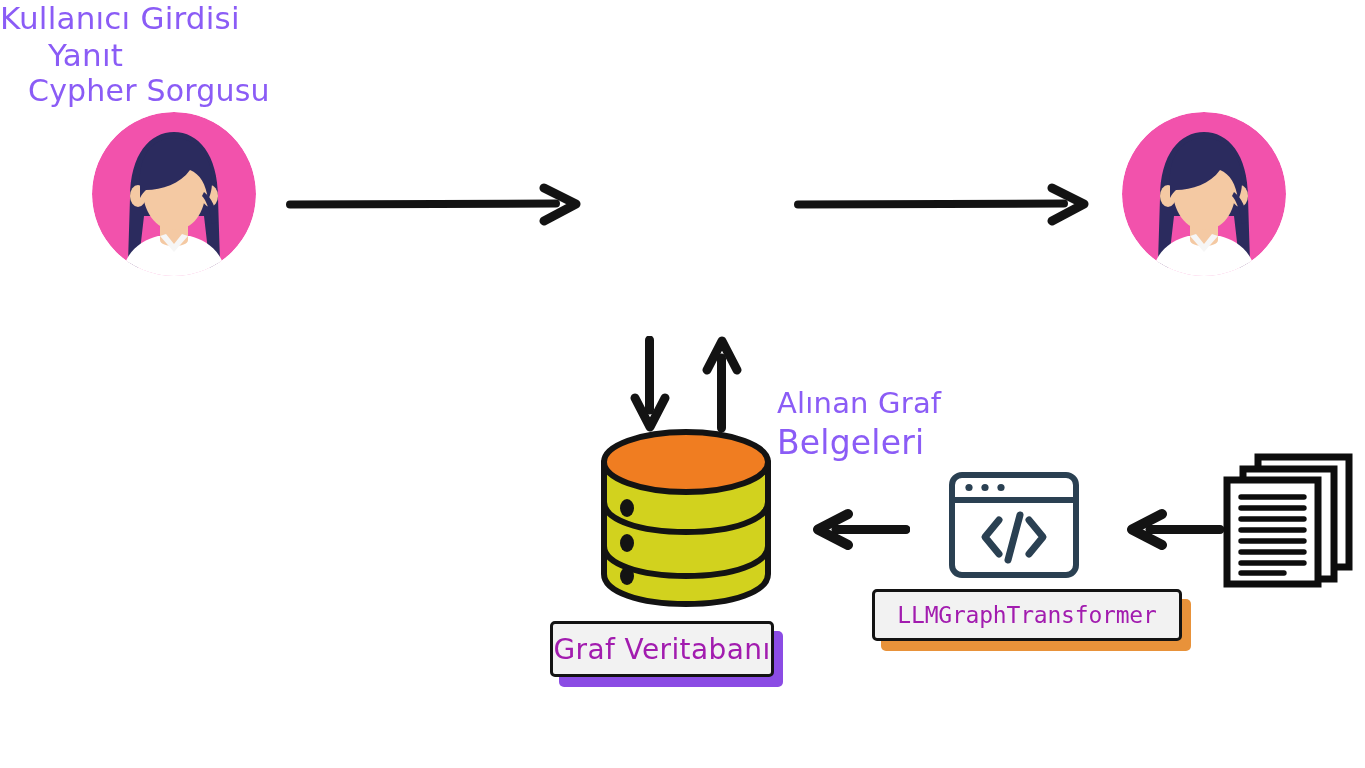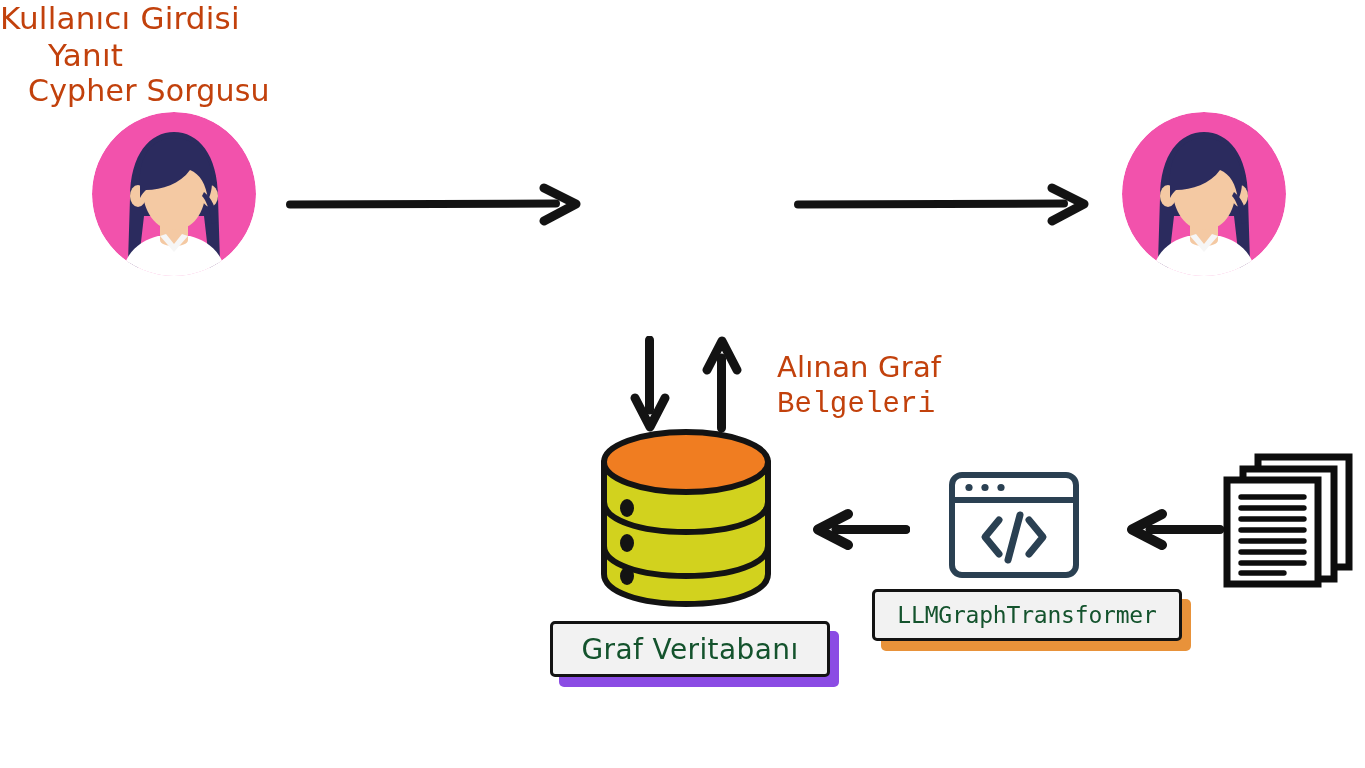--- a/index.html
+++ b/index.html
@@ -11,27 +11,27 @@
   body {
     font-family: "DejaVu Sans", sans-serif;
   }
   #canvas {
     position: relative;
     width: 1365px;
     height: 768px;
     background: #ffffff;
     overflow: hidden;
   }
-  .abs { position: absolute; }
+  .abs { position: absolute; margin-top: 36px; }
 
   
   .flow-label {
     font-family: "DejaVu Sans", sans-serif;
     font-weight: 400;
-    color: #c2410c;
+    color: #8b5cf6;
     letter-spacing: 0.2px;
     white-space: pre;
     line-height: 1.18;
   }
   .lbl-user-input  { left: 318px; top: 148px; font-size: 31px; }
   .lbl-response    { left: 890px; top: 148px; font-size: 31px; margin-left: 48px; }
   .lbl-cypher      { left: 405px; top: 352px; font-size: 30px; margin-left: 28px; }
 
   
   .card-wrap { position: absolute; }
@@ -49,24 +49,24 @@
     border: 3.5px solid #131313;
     border-radius: 5px;
     display: flex;
     align-items: center;
     justify-content: center;
     width: 100%;
     height: 100%;
     box-sizing: border-box;
   }
   .card-face span {
-    color: #14532d;
+    color: #a21caf;
     white-space: nowrap;
   }
-  #card-graph-db { left: 550px; top: 621px; width: 280px; height: 56px; }
+  #card-graph-db { left: 550px; top: 621px; width: 224px; height: 56px; }
   #card-graph-db .card-shadow { background: #8b4ce4; }
   #card-graph-db .card-face span {
     font-family: "DejaVu Sans", sans-serif;
     font-size: 28px;
     letter-spacing: 0.4px;
   }
   #card-llm { left: 872px; top: 589px; width: 310px; height: 52px; }
   #card-llm .card-shadow { background: #e8923a; }
   #card-llm .card-face span {
     font-family: "DejaVu Sans Mono", monospace;
@@ -144,21 +144,21 @@
   </svg>
 
   <div class="flow-label lbl-user-input">Kullanıcı Girdisi</div>
 
   <div class="flow-label lbl-response">Yanıt</div>
 
   <div class="flow-label lbl-cypher">Cypher Sorgusu</div>
 
   <div class="abs" style="left:777px; top:350px;">
     <div class="flow-label" style="font-size:29px;">Alınan Graf</div>
-    <div class="flow-label" style="font-size:29px; margin-top:4px;font-family:Liberation Mono, monospace;">Belgeleri</div>
+    <div class="flow-label" style="font-size:33px; margin-top:4px;">Belgeleri</div>
   </div>
 
   <svg class="icon-svg" style="left:630px; top:336px;" width="40" height="96" viewBox="0 0 40 96" aria-hidden="true">
     <path d="M19.5 4 L19.5 74" stroke="#131313" stroke-width="9" stroke-linecap="round" fill="none"></path>
     <path d="M5 62 L20 91 L35 62" stroke="#131313" stroke-width="9" stroke-linecap="round" stroke-linejoin="round" fill="none"></path>
   </svg>
 
   <svg class="icon-svg" style="left:702px; top:336px;" width="40" height="96" viewBox="0 0 40 96" aria-hidden="true">
     <path d="M19.5 92 L19.5 22" stroke="#131313" stroke-width="9" stroke-linecap="round" fill="none"></path>
     <path d="M5 34 L20 5 L35 34" stroke="#131313" stroke-width="9" stroke-linecap="round" stroke-linejoin="round" fill="none"></path>

